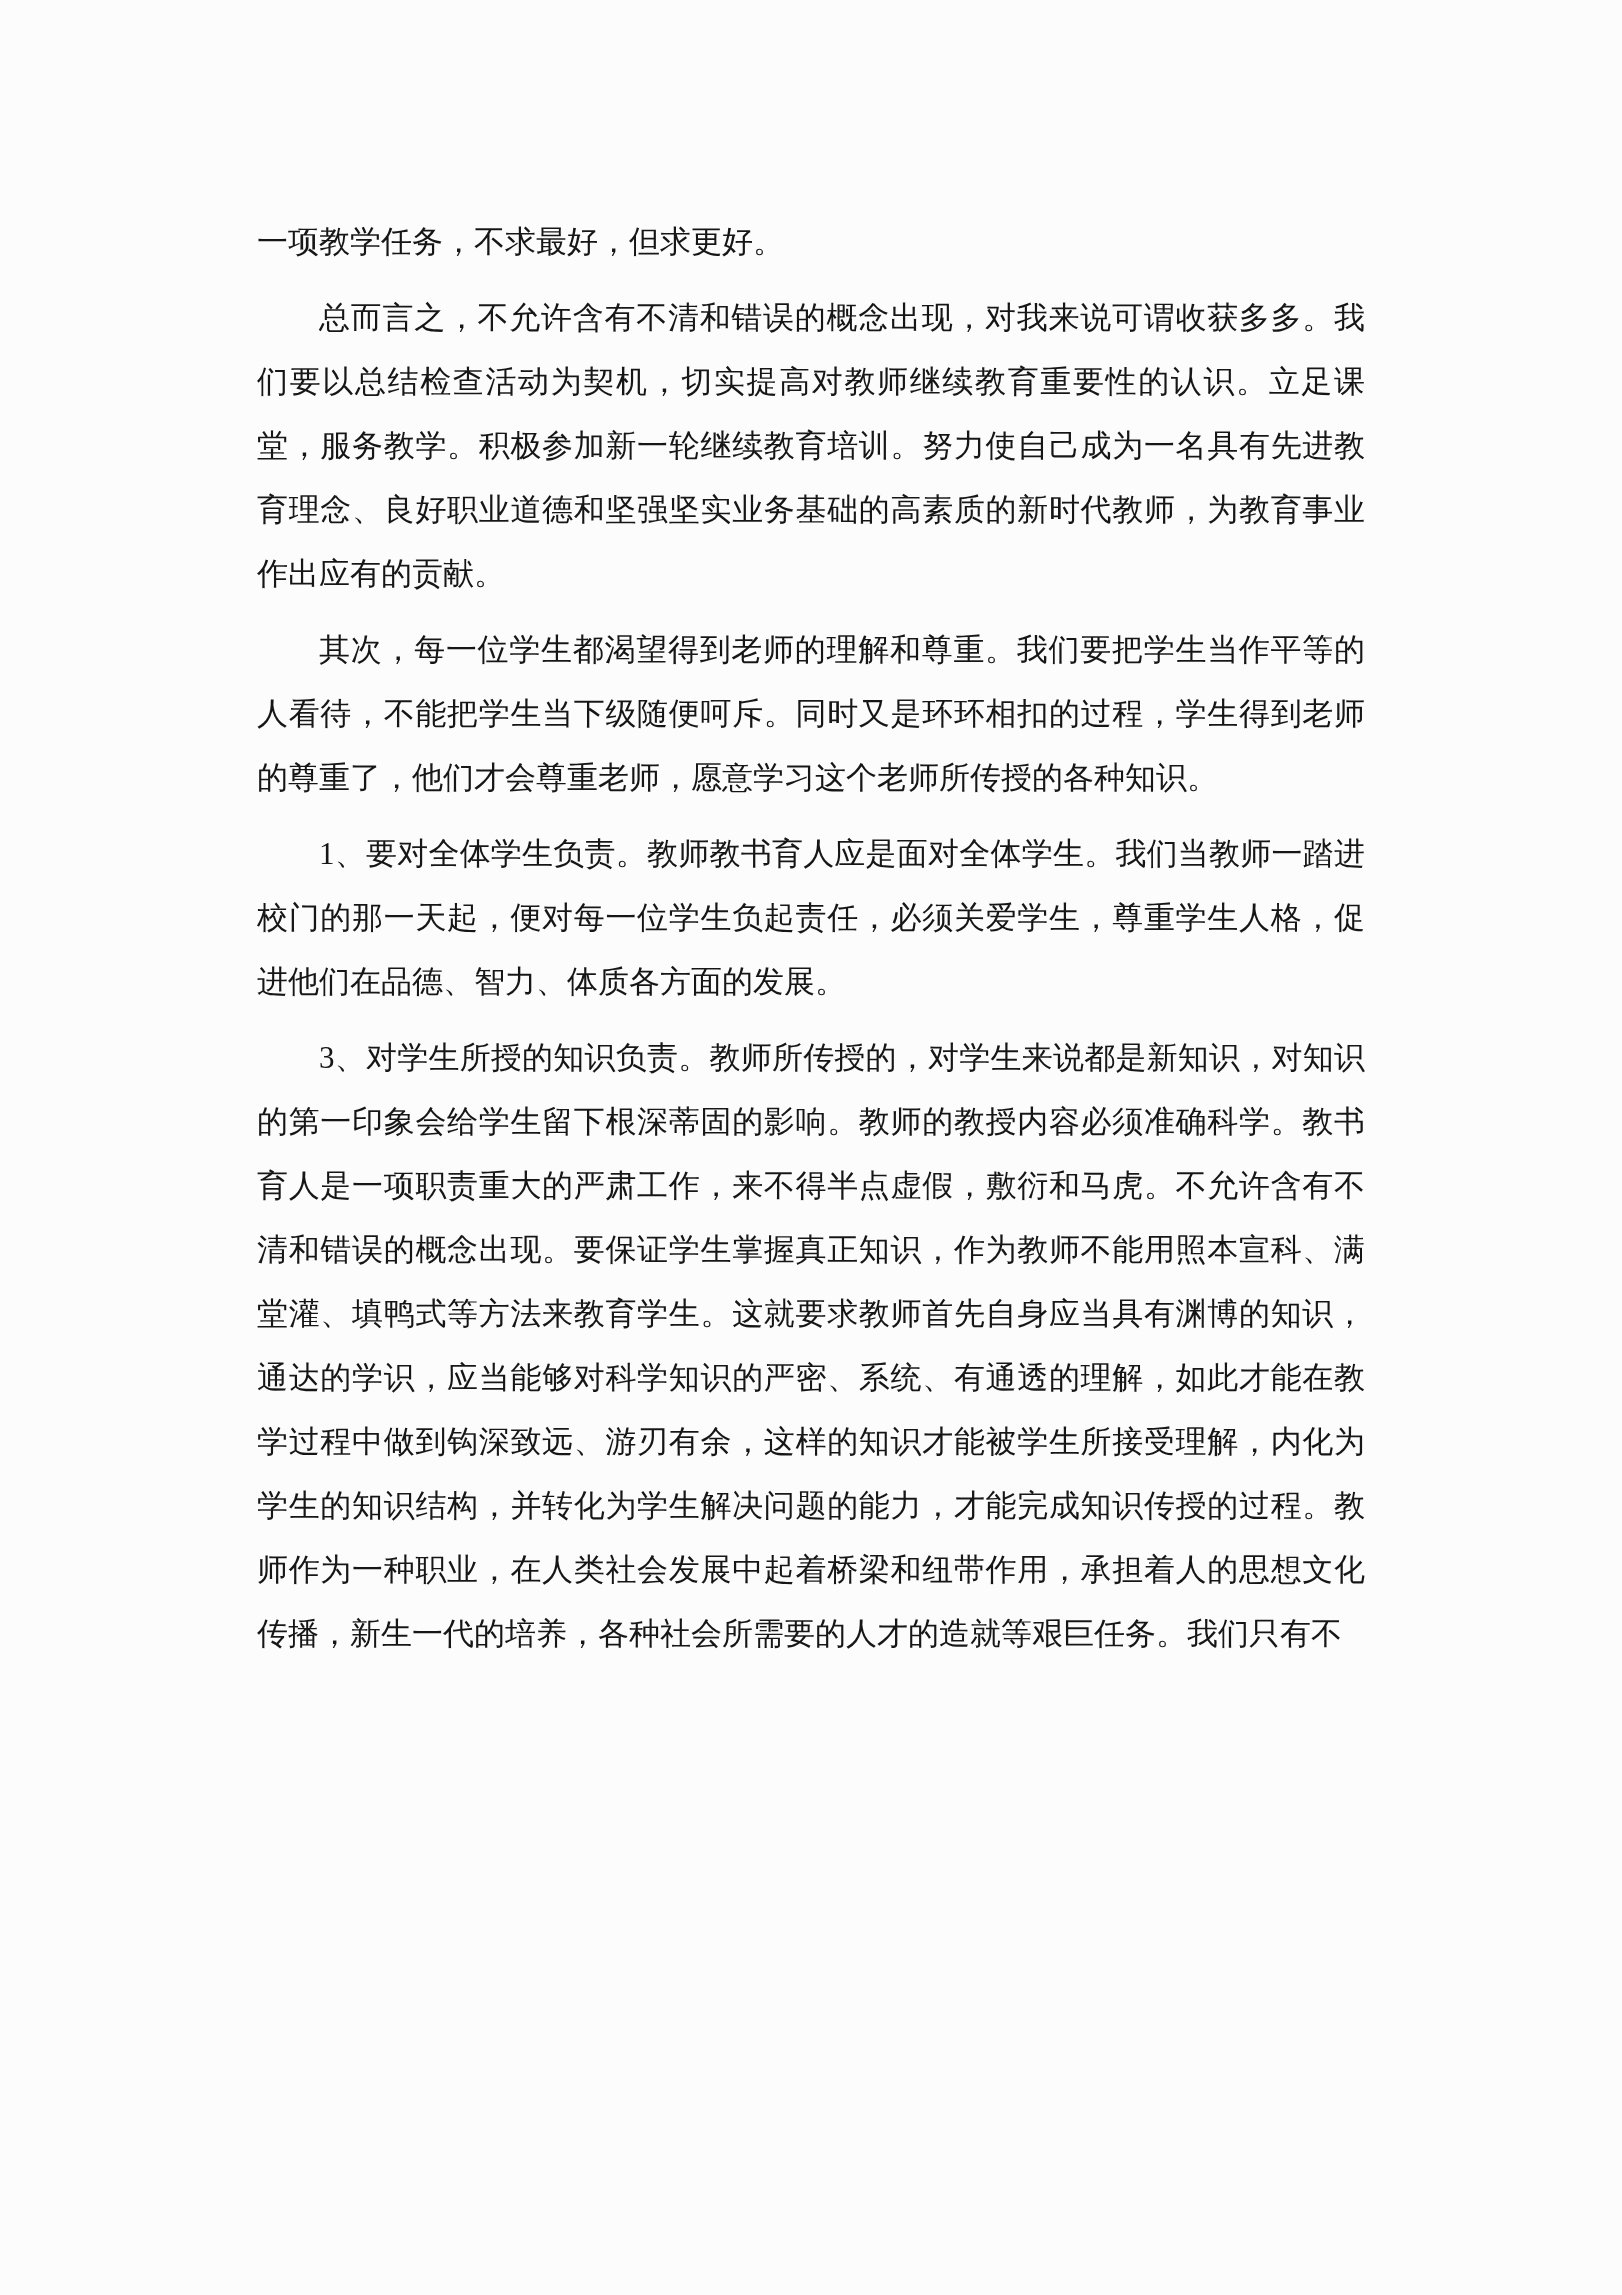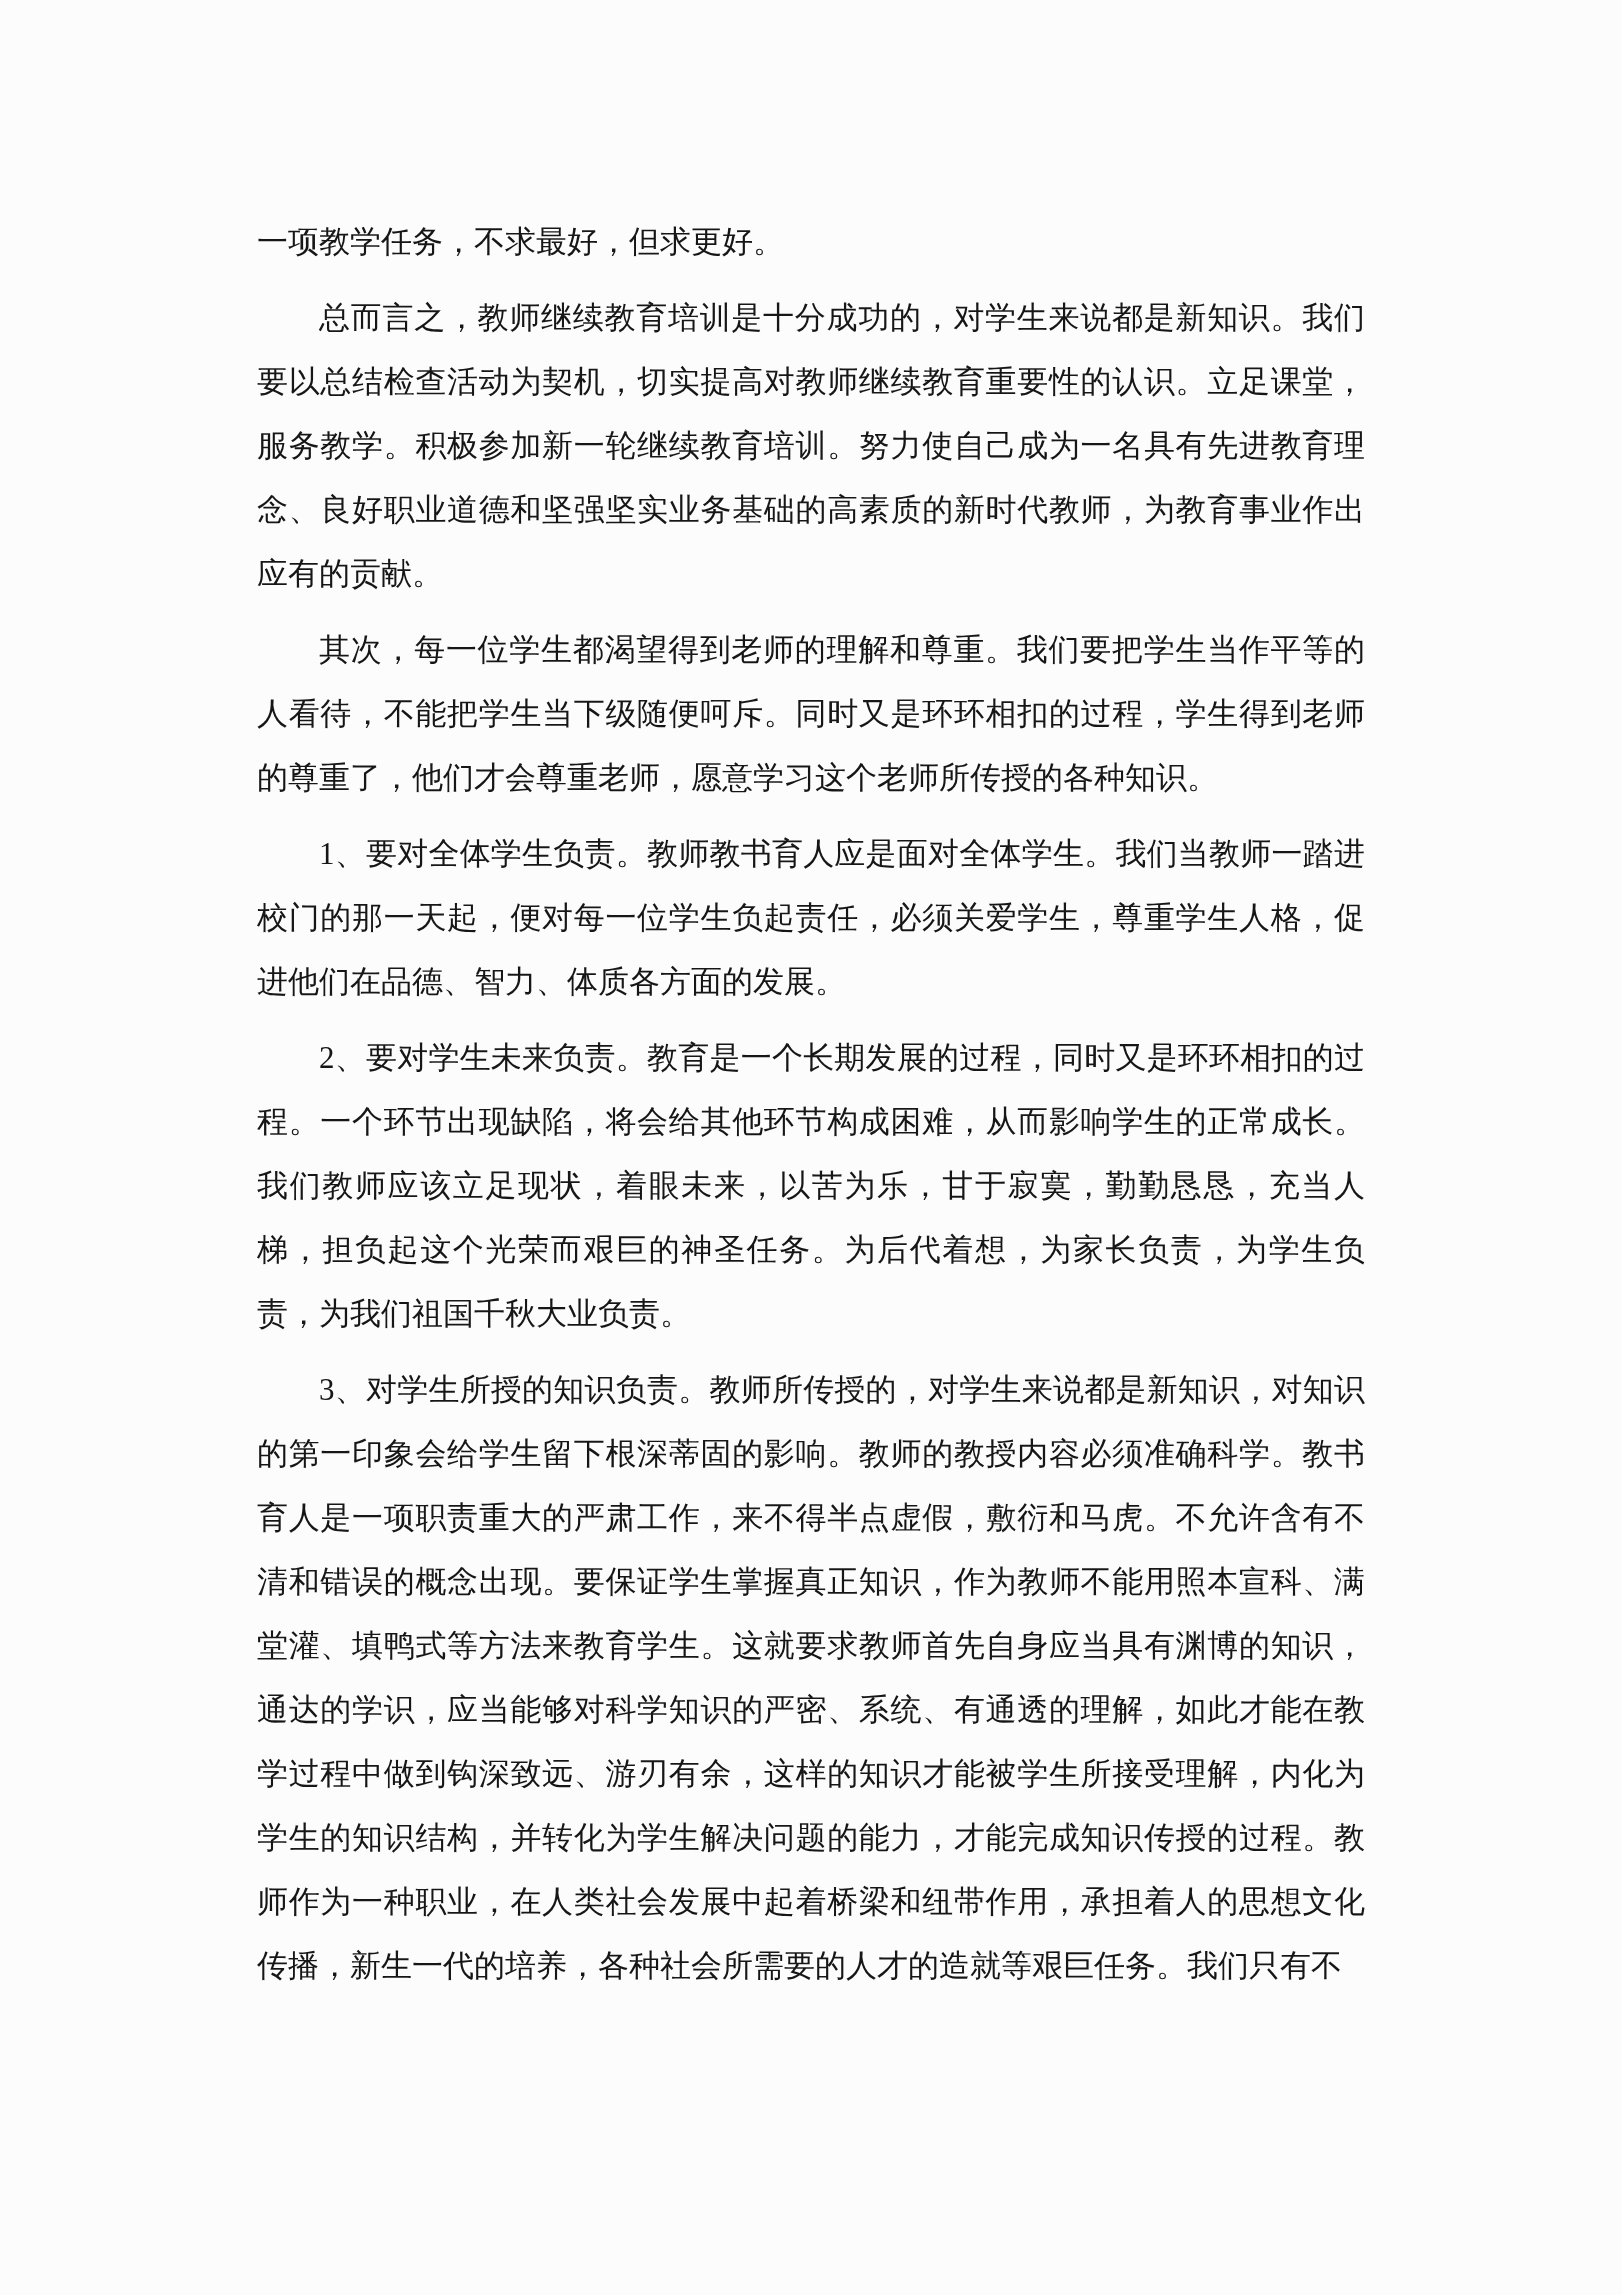--- a/index.html
+++ b/index.html
@@ -37,20 +37,19 @@
   .para.no-indent {
     text-indent: 0;
   }
 </style>
 </head>
 <body>
 
 <div class="page">
   <div class="text-block">
     <p class="para no-indent">一项教学任务，不求最好，但求更好。</p>
-    <p class="para">总而言之，教师继续教育培训是十分成功的，对学生来说都是新知识。我们要以总结检查活动为契机，切实提高对教师继续教育重要性的认识。立足课堂，服务教学。积极参加新一轮继续教育培训。努力使自己成为一名具有先进教育理念、良好职业道德和坚强坚实业务基础的高素质的新时代教师，为教育事业作出应有的贡献。</p>
+    <p class="para">总而言之，不允许含有不清和错误的概念出现，对我来说可谓收获多多。我们要以总结检查活动为契机，切实提高对教师继续教育重要性的认识。立足课堂，服务教学。积极参加新一轮继续教育培训。努力使自己成为一名具有先进教育理念、良好职业道德和坚强坚实业务基础的高素质的新时代教师，为教育事业作出应有的贡献。</p>
     <p class="para">其次，每一位学生都渴望得到老师的理解和尊重。我们要把学生当作平等的人看待，不能把学生当下级随便呵斥。同时又是环环相扣的过程，学生得到老师的尊重了，他们才会尊重老师，愿意学习这个老师所传授的各种知识。</p>
     <p class="para">1、要对全体学生负责。教师教书育人应是面对全体学生。我们当教师一踏进校门的那一天起，便对每一位学生负起责任，必须关爱学生，尊重学生人格，促进他们在品德、智力、体质各方面的发展。</p>
-    <p class="para">2、要对学生未来负责。教育是一个长期发展的过程，同时又是环环相扣的过程。一个环节出现缺陷，将会给其他环节构成困难，从而影响学生的正常成长。我们教师应该立足现状，着眼未来，以苦为乐，甘于寂寞，勤勤恳恳，充当人梯，担负起这个光荣而艰巨的神圣任务。为后代着想，为家长负责，为学生负责，为我们祖国千秋大业负责。</p>
     <p class="para">3、对学生所授的知识负责。教师所传授的，对学生来说都是新知识，对知识的第一印象会给学生留下根深蒂固的影响。教师的教授内容必须准确科学。教书育人是一项职责重大的严肃工作，来不得半点虚假，敷衍和马虎。不允许含有不清和错误的概念出现。要保证学生掌握真正知识，作为教师不能用照本宣科、满堂灌、填鸭式等方法来教育学生。这就要求教师首先自身应当具有渊博的知识，通达的学识，应当能够对科学知识的严密、系统、有通透的理解，如此才能在教学过程中做到钩深致远、游刃有余，这样的知识才能被学生所接受理解，内化为学生的知识结构，并转化为学生解决问题的能力，才能完成知识传授的过程。教师作为一种职业，在人类社会发展中起着桥梁和纽带作用，承担着人的思想文化传播，新生一代的培养，各种社会所需要的人才的造就等艰巨任务。我们只有不</p>
   </div>
 </div>
 
 
 </body></html>

